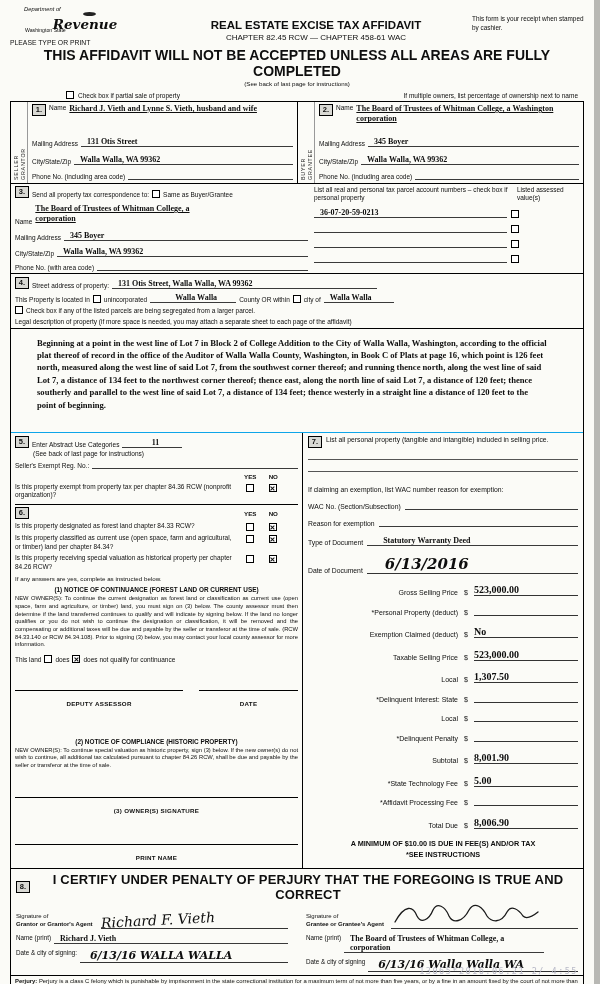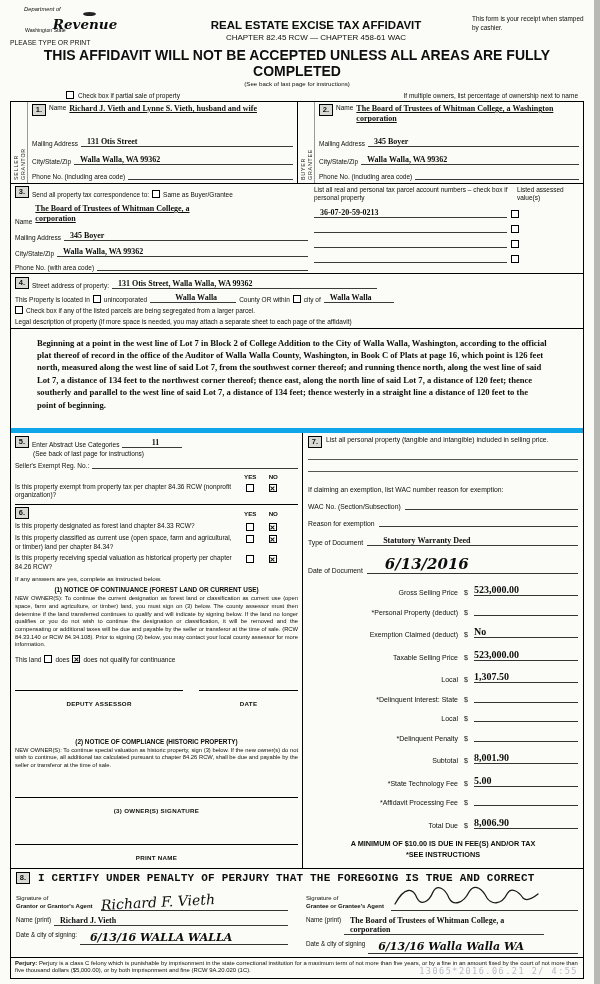--- a/index.html
+++ b/index.html
@@ -53,21 +53,21 @@
 .s3-nameval{max-width:190px;}
 .s3-right{flex:1;display:flex;flex-direction:column;}
 .s3-head{display:flex;gap:6px;}
 .s3-parcel-head{flex:1;line-height:1.25;}
 .s3-assessed-head{width:62px;line-height:1.25;}
 .prow{display:flex;align-items:flex-end;gap:4px;margin-top:6px;}
 .assessed-cell{width:56px;min-height:8px;}
 .sect4{border-bottom:1px solid #000;padding:3px 4px;display:flex;flex-direction:column;gap:3.5px;}
 .county-val{min-width:86px;text-align:center;}
 .legal{padding:8px 36px 4px 26px;font-family:"Liberation Serif",serif;font-weight:bold;font-size:8.6px;
-  line-height:1.45;min-height:104px;border-bottom:5px solid #0ea5e9;}
+  line-height:1.45;min-height:104px;border-bottom:1px solid #0ea5e9;}
 
 .cols{display:flex;height:436px;border-bottom:1px solid #000;}
 .col-l{width:292px;border-right:1px solid #000;padding:3px 4px;display:flex;flex-direction:column;}
 .col-r{flex:1;padding:3px 5px;display:flex;flex-direction:column;}
 .abs-val{min-width:60px;text-align:center;}
 .s5-seeback{margin:2px 0 4px 18px;}
 .s5-reg{margin-bottom:4px;}
 .yn-head{display:flex;width:46px;justify-content:space-around;margin-left:auto;margin-right:14px;
   font-size:6.2px;font-weight:bold;}
 .qrow{display:flex;align-items:flex-start;margin-top:3px;padding-right:14px;}
@@ -96,21 +96,21 @@
 .mrow{display:flex;align-items:flex-end;gap:2px;margin-top:auto;}
 .mlabel{width:150px;text-align:right;font-size:7px;}
 .mdollar{width:12px;text-align:center;font-size:7px;}
 .mval{flex:1;border-bottom:1px solid #333;font-family:Liberation Serif, serif;
   font-weight:bold;font-size:10px;padding-right:2px;min-height:9px;}
 .min-note{font-weight:bold;font-size:7.3px;text-align:center;margin-top:auto;}
 .see-ins{font-weight:bold;font-size:7.3px;text-align:center;margin:2px 0 5px;}
 
 .sect8{padding:3px 5px 3px;}
 .cert-row{display:flex;gap:8px;align-items:center;}
-.cert-text{flex:1;font-weight:bold;font-size:11px;letter-spacing:.2px;font-family:Liberation Mono, monospace;}
+.cert-text{flex:1;text-align:center;font-weight:bold;font-size:13px;letter-spacing:.2px;}
 .sig-grid{display:flex;gap:18px;margin-top:3px;}
 .sig-cell{flex:1;display:flex;align-items:flex-end;gap:5px;}
 .siglbl{font-size:6px;line-height:1.3;width:80px;flex-shrink:0;}
 .script-line{flex:1;border-bottom:1px solid #333;height:24px;display:flex;align-items:flex-end;overflow:visible;}
 .script{font-family:"DejaVu Serif",serif;font-style:italic;font-size:14px;transform:rotate(-3deg);white-space:nowrap;}
 .g2{margin-top:5px;}
 .npcell{flex:1;display:flex;flex-direction:column;gap:5px;}
 .np{align-items:flex-start;}
 .perjury{border-top:1px solid #000;font-size:5.9px;line-height:1.3;padding:2px 4px 3px;}
 .footer{display:flex;justify-content:space-between;align-items:baseline;padding:4px 2px 0 0;}

